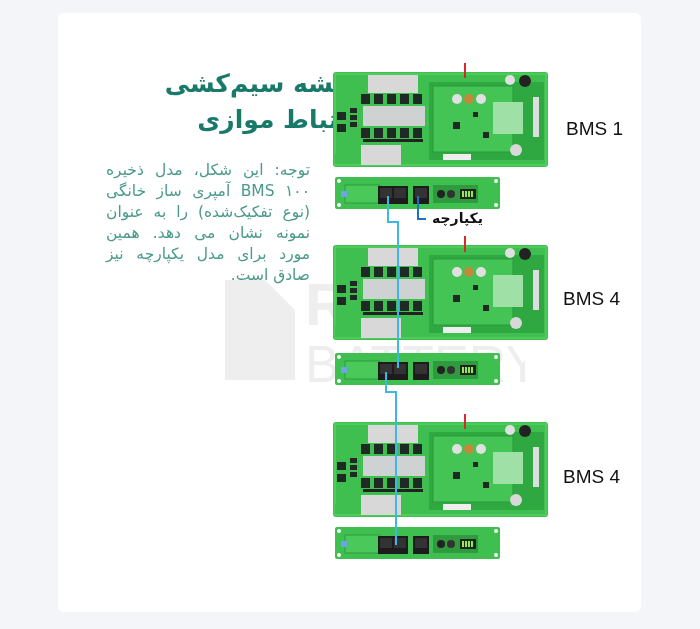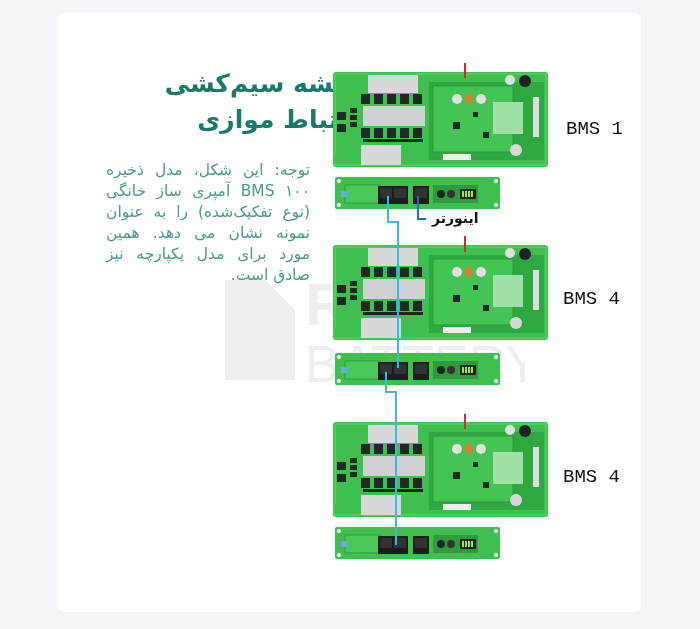--- a/index.html
+++ b/index.html
@@ -1,21 +1,21 @@
 <!DOCTYPE html>
 <html><head>
 <meta charset="utf-8">
 <style>
   html,body{margin:0;padding:0;}
   body{width:700px;height:629px;background:#f3f5f8;position:relative;overflow:hidden;font-family:"DejaVu Sans",sans-serif;}
   .card{position:absolute;left:58px;top:13px;width:583px;height:599px;background:#ffffff;border-radius:6px;}
   .title{position:absolute;right:339px;top:66px;width:230px;text-align:right;direction:rtl;color:#1a7a6a;font-weight:bold;font-size:25px;line-height:36px;}
   .desc{position:absolute;left:106px;top:160px;width:204px;direction:rtl;text-align:justify;text-align-last:right;color:#4a9a8c;font-size:15.5px;line-height:21px;}
   .watermark{position:absolute;left:205px;top:270px;width:320px;height:120px;opacity:0.12;}
-  .bms-label{position:absolute;color:#111;font-family:Liberation Mono, monospace;font-size:19px;}
+  .bms-label{position:absolute;color:#111;font-family:Liberation Sans, sans-serif;font-size:19px;}
   .inv-label{position:absolute;left:432px;top:210px;font-weight:bold;font-size:14px;color:#111;direction:rtl;}
   .board{position:absolute;}
   svg{display:block;}
 </style>
 </head>
 <body>
 
 <div class="card"></div>
 
 <div class="title">
@@ -140,13 +140,13 @@
     <line x1="465" y1="236" x2="465" y2="252"></line>
     <line x1="465" y1="414" x2="465" y2="429"></line>
   </g>
   <g fill="none" stroke="#3fb5e8" stroke-width="2">
     <path d="M388 196 V222 H398 V368"></path>
     <path d="M386 372 V392 H396 V545"></path>
   </g>
   <path d="M418 196 V219 H426" fill="none" stroke="#1e6fc8" stroke-width="2"></path>
 </svg>
 
-<div class="inv-label">اینورتر</div>
+<div class="inv-label">یکپارچه</div>
 
 </body></html>

